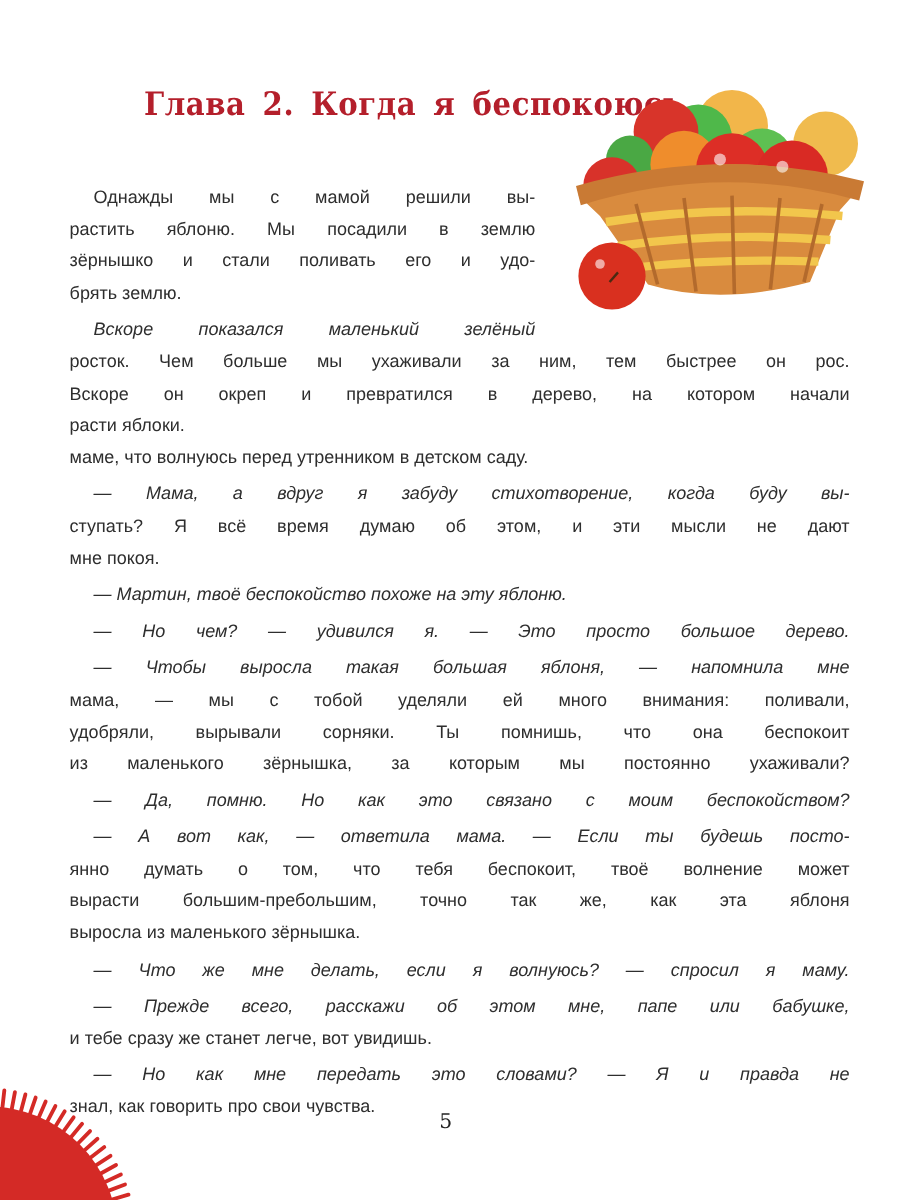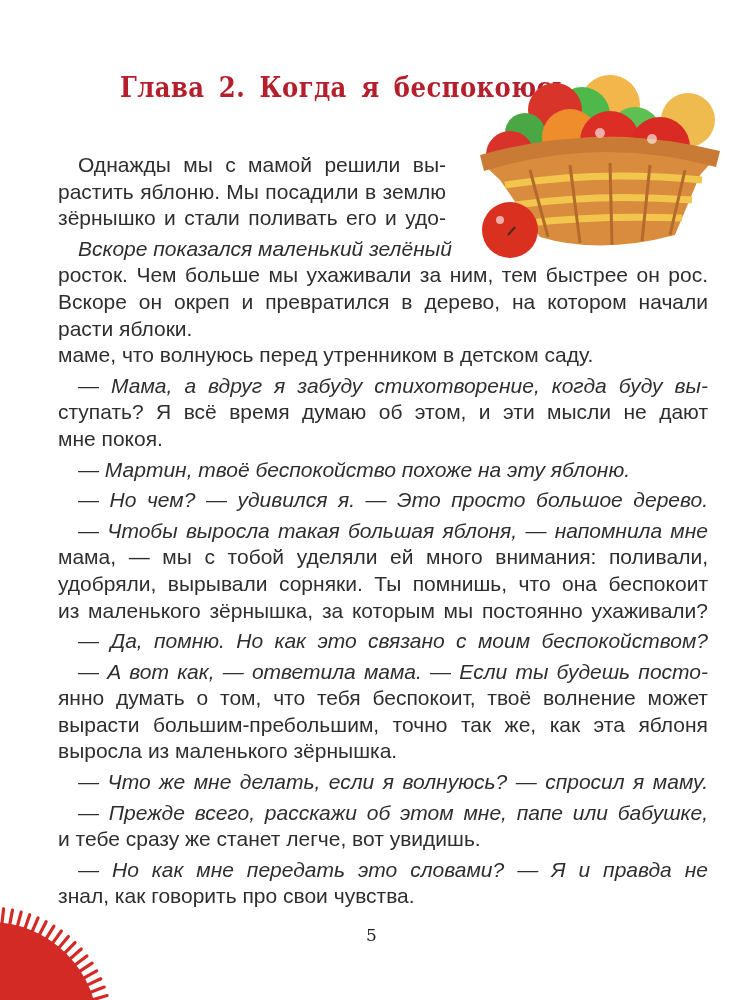--- a/index.html
+++ b/index.html
@@ -13,21 +13,21 @@
     font-family: "DejaVu Serif", "Liberation Serif", serif;
     font-size: 27px; font-weight: bold; color: #b41f2b;
     letter-spacing: 0.5px; word-spacing: 6px; white-space: nowrap;
     transform: scaleX(0.9); transform-origin: left top;
   }
   .basket {
     position: absolute; left: 470px; top: 55px; width: 260px; height: 230px;
   }
   .text {
     position: absolute; left: 58px; top: 152px; width: 650px;
-    font-size: 21px; line-height: 26.6px; color: #2e2e2e;
+    font-size: 15px; line-height: 26.6px; color: #2e2e2e;
     text-align: justify;
   }
   .line {
     display: block; white-space: nowrap; text-align-last: justify;
     text-align: justify; height: 26.6px;
   }
   .line.narrow { width: 388px; }
   .line.indent { padding-left: 20px; box-sizing: border-box; }
   .line.last { text-align-last: left; }
   .line.gap { margin-top: 4px; font-style: italic; }
@@ -77,20 +77,21 @@
 
     <circle cx="40" cy="175" r="28" fill="#d9301f"></circle>
     <circle cx="30" cy="165" r="4" fill="#ffffff" opacity="0.6"></circle>
     <path d="M38 180 L45 172" stroke="#4a2a12" stroke-width="2"></path>
   </svg>
 
   <div class="text" id="story">
       <span class="line indent narrow">Однажды мы с мамой решили вы-</span>
       <span class="line narrow">растить яблоню. Мы посадили в землю</span>
       <span class="line narrow">зёрнышко и стали поливать его и удо-</span>
+      <span class="line narrow last">брять землю.</span>
       <span class="line indent narrow gap">Вскоре показался маленький зелёный</span>
       <span class="line">росток. Чем больше мы ухаживали за ним, тем быстрее он рос.</span>
       <span class="line">Вскоре он окреп и превратился в дерево, на котором начали</span>
       <span class="line last">расти яблоки.</span>
       <span class="line last">маме, что волнуюсь перед утренником в детском саду.</span>
       <span class="line indent gap">— Мама, а вдруг я забуду стихотворение, когда буду вы-</span>
       <span class="line">ступать? Я всё время думаю об этом, и эти мысли не дают</span>
       <span class="line last">мне покоя.</span>
       <span class="line indent last gap">— Мартин, твоё беспокойство похоже на эту яблоню.</span>
       <span class="line indent gap">— Но чем? — удивился я. — Это просто большое дерево.</span>

